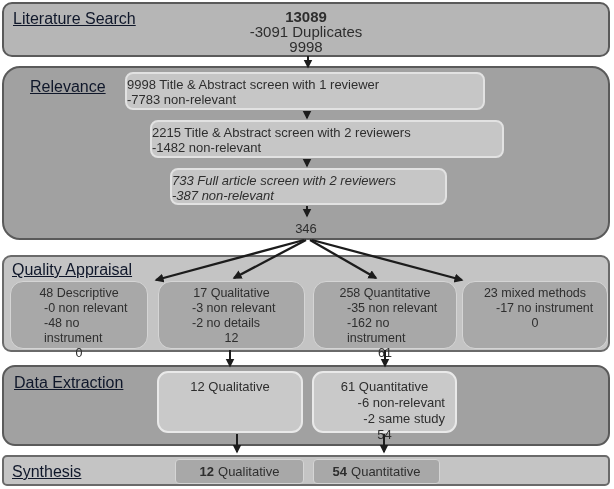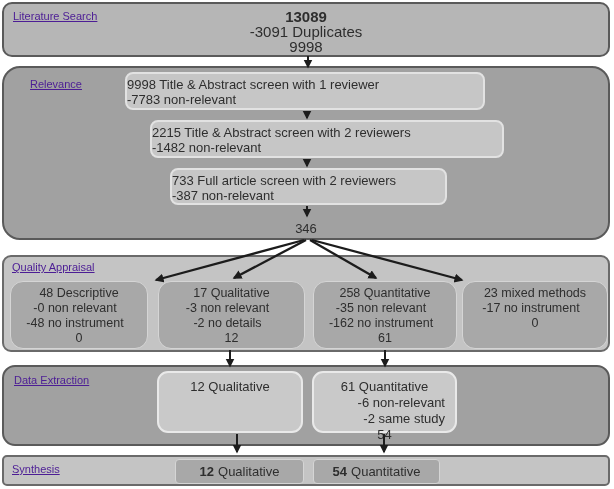--- a/index.html
+++ b/index.html
@@ -2,51 +2,51 @@
 <html><head>
 <meta charset="utf-8">
 <style>
   html, body { margin:0; padding:0; background:#ffffff; }
   .canvas {
     position:relative; width:614px; height:489px; background:#ffffff;
     font-family:"Liberation Sans", sans-serif; color:#2e2e2e; overflow:hidden;
   }
   .section { position:absolute; box-sizing:border-box; }
   .sec-label {
-    position:absolute; font-size:11px; color:#4c1d95;
+    position:absolute; font-size:16px; color:#0f172a;
     text-decoration:underline; white-space:nowrap;
   }
 
   
   .ls { left:2px; top:2px; width:608px; height:55px;
         background:#b6b6b6; border:2px solid #5a5a5a; border-radius:10px; }
   .ls-center { position:absolute; left:0; right:0; top:5px; text-align:center;
                font-size:15px; line-height:15px; }
   .ls-center .total { font-weight:bold; }
 
   
   .rel { left:2px; top:66px; width:608px; height:174px;
          background:#a1a1a1; border:2px solid #5a5a5a; border-radius:18px; }
   .step { position:absolute; background:#c6c6c6; border:2px solid #e2e2e2;
           border-radius:8px; font-size:13px; line-height:15px;
           box-sizing:border-box; padding-top:3px; }
   .step1 { left:121px; top:4px;   width:360px; height:38px; }
   .step2 { left:146px; top:52px;  width:354px; height:38px; }
-  .step3 { left:166px; top:100px; width:277px; height:37px; }
+  .step3 { left:166px; top:100px; width:277px; height:37px;font-style:italic; }
   .rel-result { position:absolute; left:0; right:0; top:153px;
                 text-align:center; font-size:13px; }
 
   
   .qa { left:2px; top:255px; width:608px; height:97px;
         background:#c4c4c4; border:2px solid #6a6a6a; border-radius:9px; }
   .qa-box { position:absolute; top:24px; height:68px; background:#a8a8a8;
             border:1px solid #d5d5d5; border-radius:13px; font-size:12.5px;
             line-height:15px; box-sizing:border-box; padding-top:4px; }
   .qa-box .title  { text-align:center; }
-  .qa-box .deduction { text-align:center; padding-right:8px; }
+  .qa-box .deduction { text-align:left; padding-right:8px;padding-left:33px; }
   .qa-box .result { text-align:center; }
   .qa1 { left:6px;   width:138px; }
   .qa2 { left:154px; width:147px; }
   .qa3 { left:309px; width:144px; }
   .qa4 { left:458px; width:146px; }
 
   
   .de { left:2px; top:365px; width:608px; height:81px;
         background:#a1a1a1; border:2px solid #5a5a5a; border-radius:13px; }
   .de-box { position:absolute; top:4px; height:62px; background:#c9c9c9;

